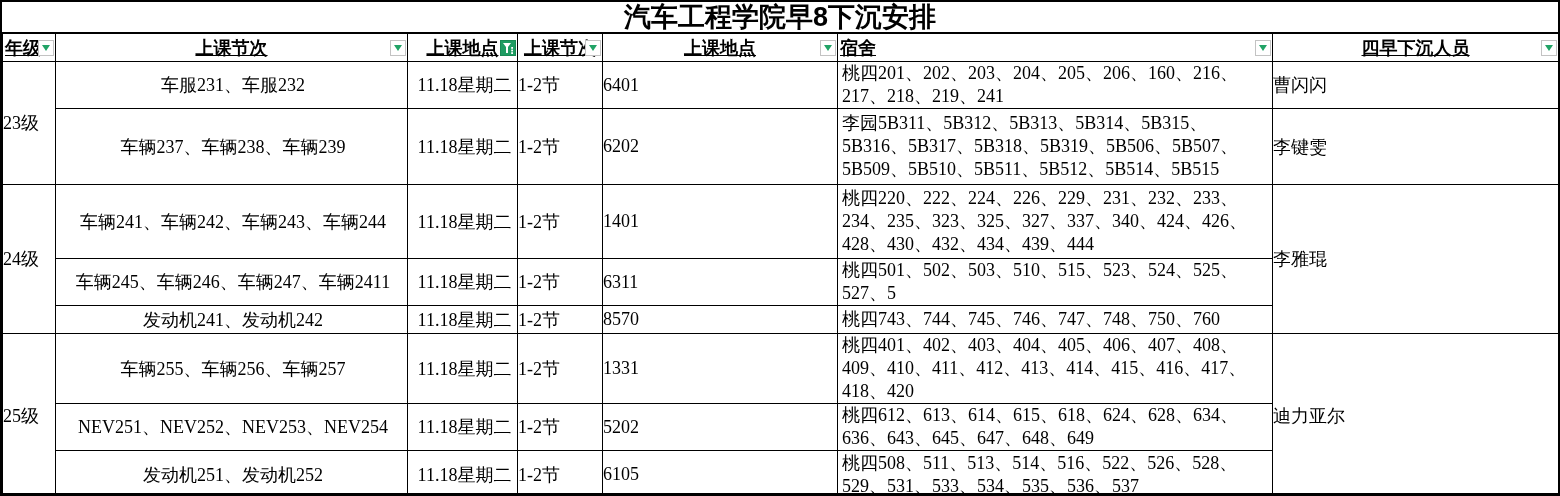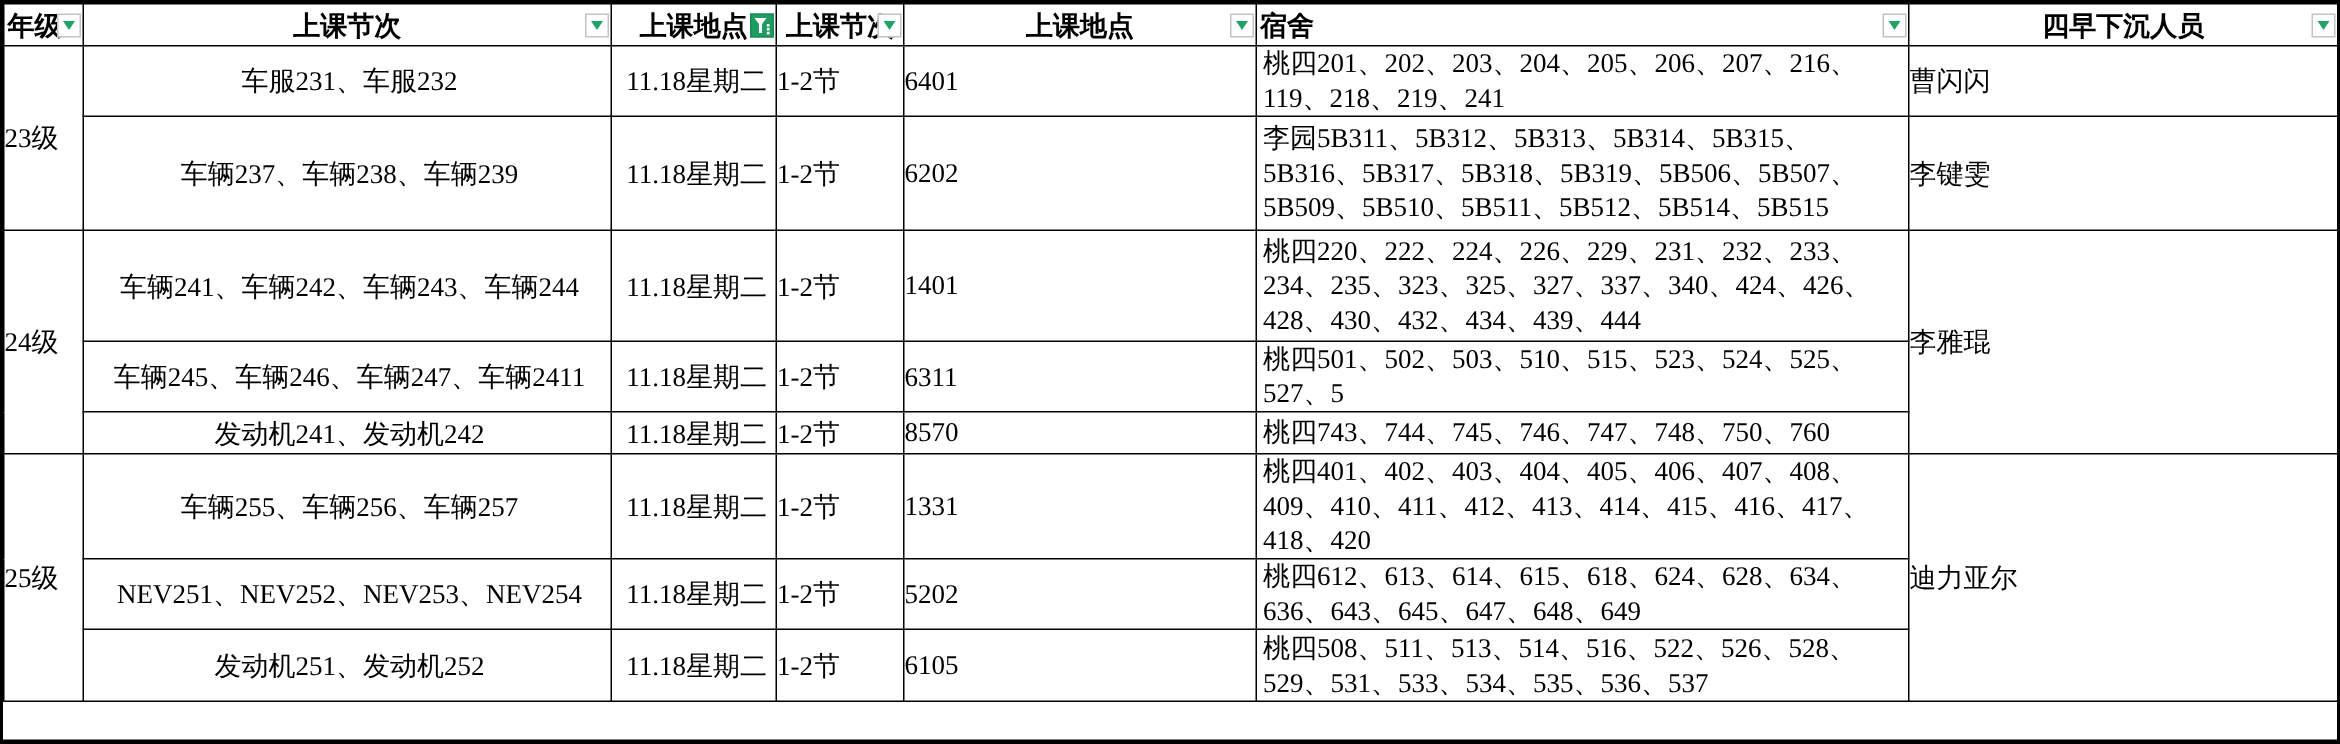--- a/index.html
+++ b/index.html
@@ -38,20 +38,21 @@
     box-sizing:border-box;
   }
   .grid thead tr{height:28px;}
   .grid th{
     font-family:"Liberation Sans","DejaVu Sans",sans-serif;
     font-weight:700;
     font-size:18px;
     text-align:center;
     position:relative;
     white-space:nowrap;
+    text-decoration:underline;
   }
   .grid th.al{ text-align:left; padding-left:2px; }
   .grid td{ font-size:18px; }
   .c{ }
   td.class-cell{ padding-left:3px; white-space:nowrap;text-align:center; }
   td.date-cell{ padding-left:4px; white-space:nowrap;text-align:center; }
   td.dorm-cell{ padding-left:4px; padding-right:2px; line-height:23px; }
   .filter-btn{
     position:absolute;
     right:1px; top:50%;
@@ -71,20 +72,21 @@
   }
   .filter-btn.active{
     background:#1e9c62;
     border:1px solid #188a54;
   }
 </style>
 </head>
 <body>
 
 <div class="sheet">
+  <div class="title-row">汽车工程学院早8下沉安排</div>
 
   <table class="grid">
     <colgroup>
       <col style="width:53px">
         <col style="width:352px">
         <col style="width:110px">
       <col style="width:85px">
         <col style="width:235px">
         <col style="width:435px">
       <col style="width:286px">
@@ -140,21 +142,21 @@
         </th>
       </tr>
     </thead>
     <tbody>
       <tr style="height:46px">
         <td class="c" rowspan="2">23级</td>
         <td class="class-cell">车服231、车服232</td>
         <td class="date-cell">11.18星期二</td>
         <td class="c">1-2节</td>
         <td class="c">6401</td>
-        <td class="dorm-cell">桃四201、202、203、204、205、206、207、216、119、218、219、241</td>
+        <td class="dorm-cell">桃四201、202、203、204、205、206、160、216、217、218、219、241</td>
         <td class="c">曹闪闪</td>
       </tr>
       <tr style="height:76px">
         <td class="class-cell">车辆237、车辆238、车辆239</td>
         <td class="date-cell">11.18星期二</td>
         <td class="c">1-2节</td>
         <td class="c">6202</td>
         <td class="dorm-cell">李园5B311、5B312、5B313、5B314、5B315、5B316、5B317、5B318、5B319、5B506、5B507、5B509、5B510、5B511、5B512、5B514、5B515</td>
         <td class="c">李键雯</td>
       </tr>

